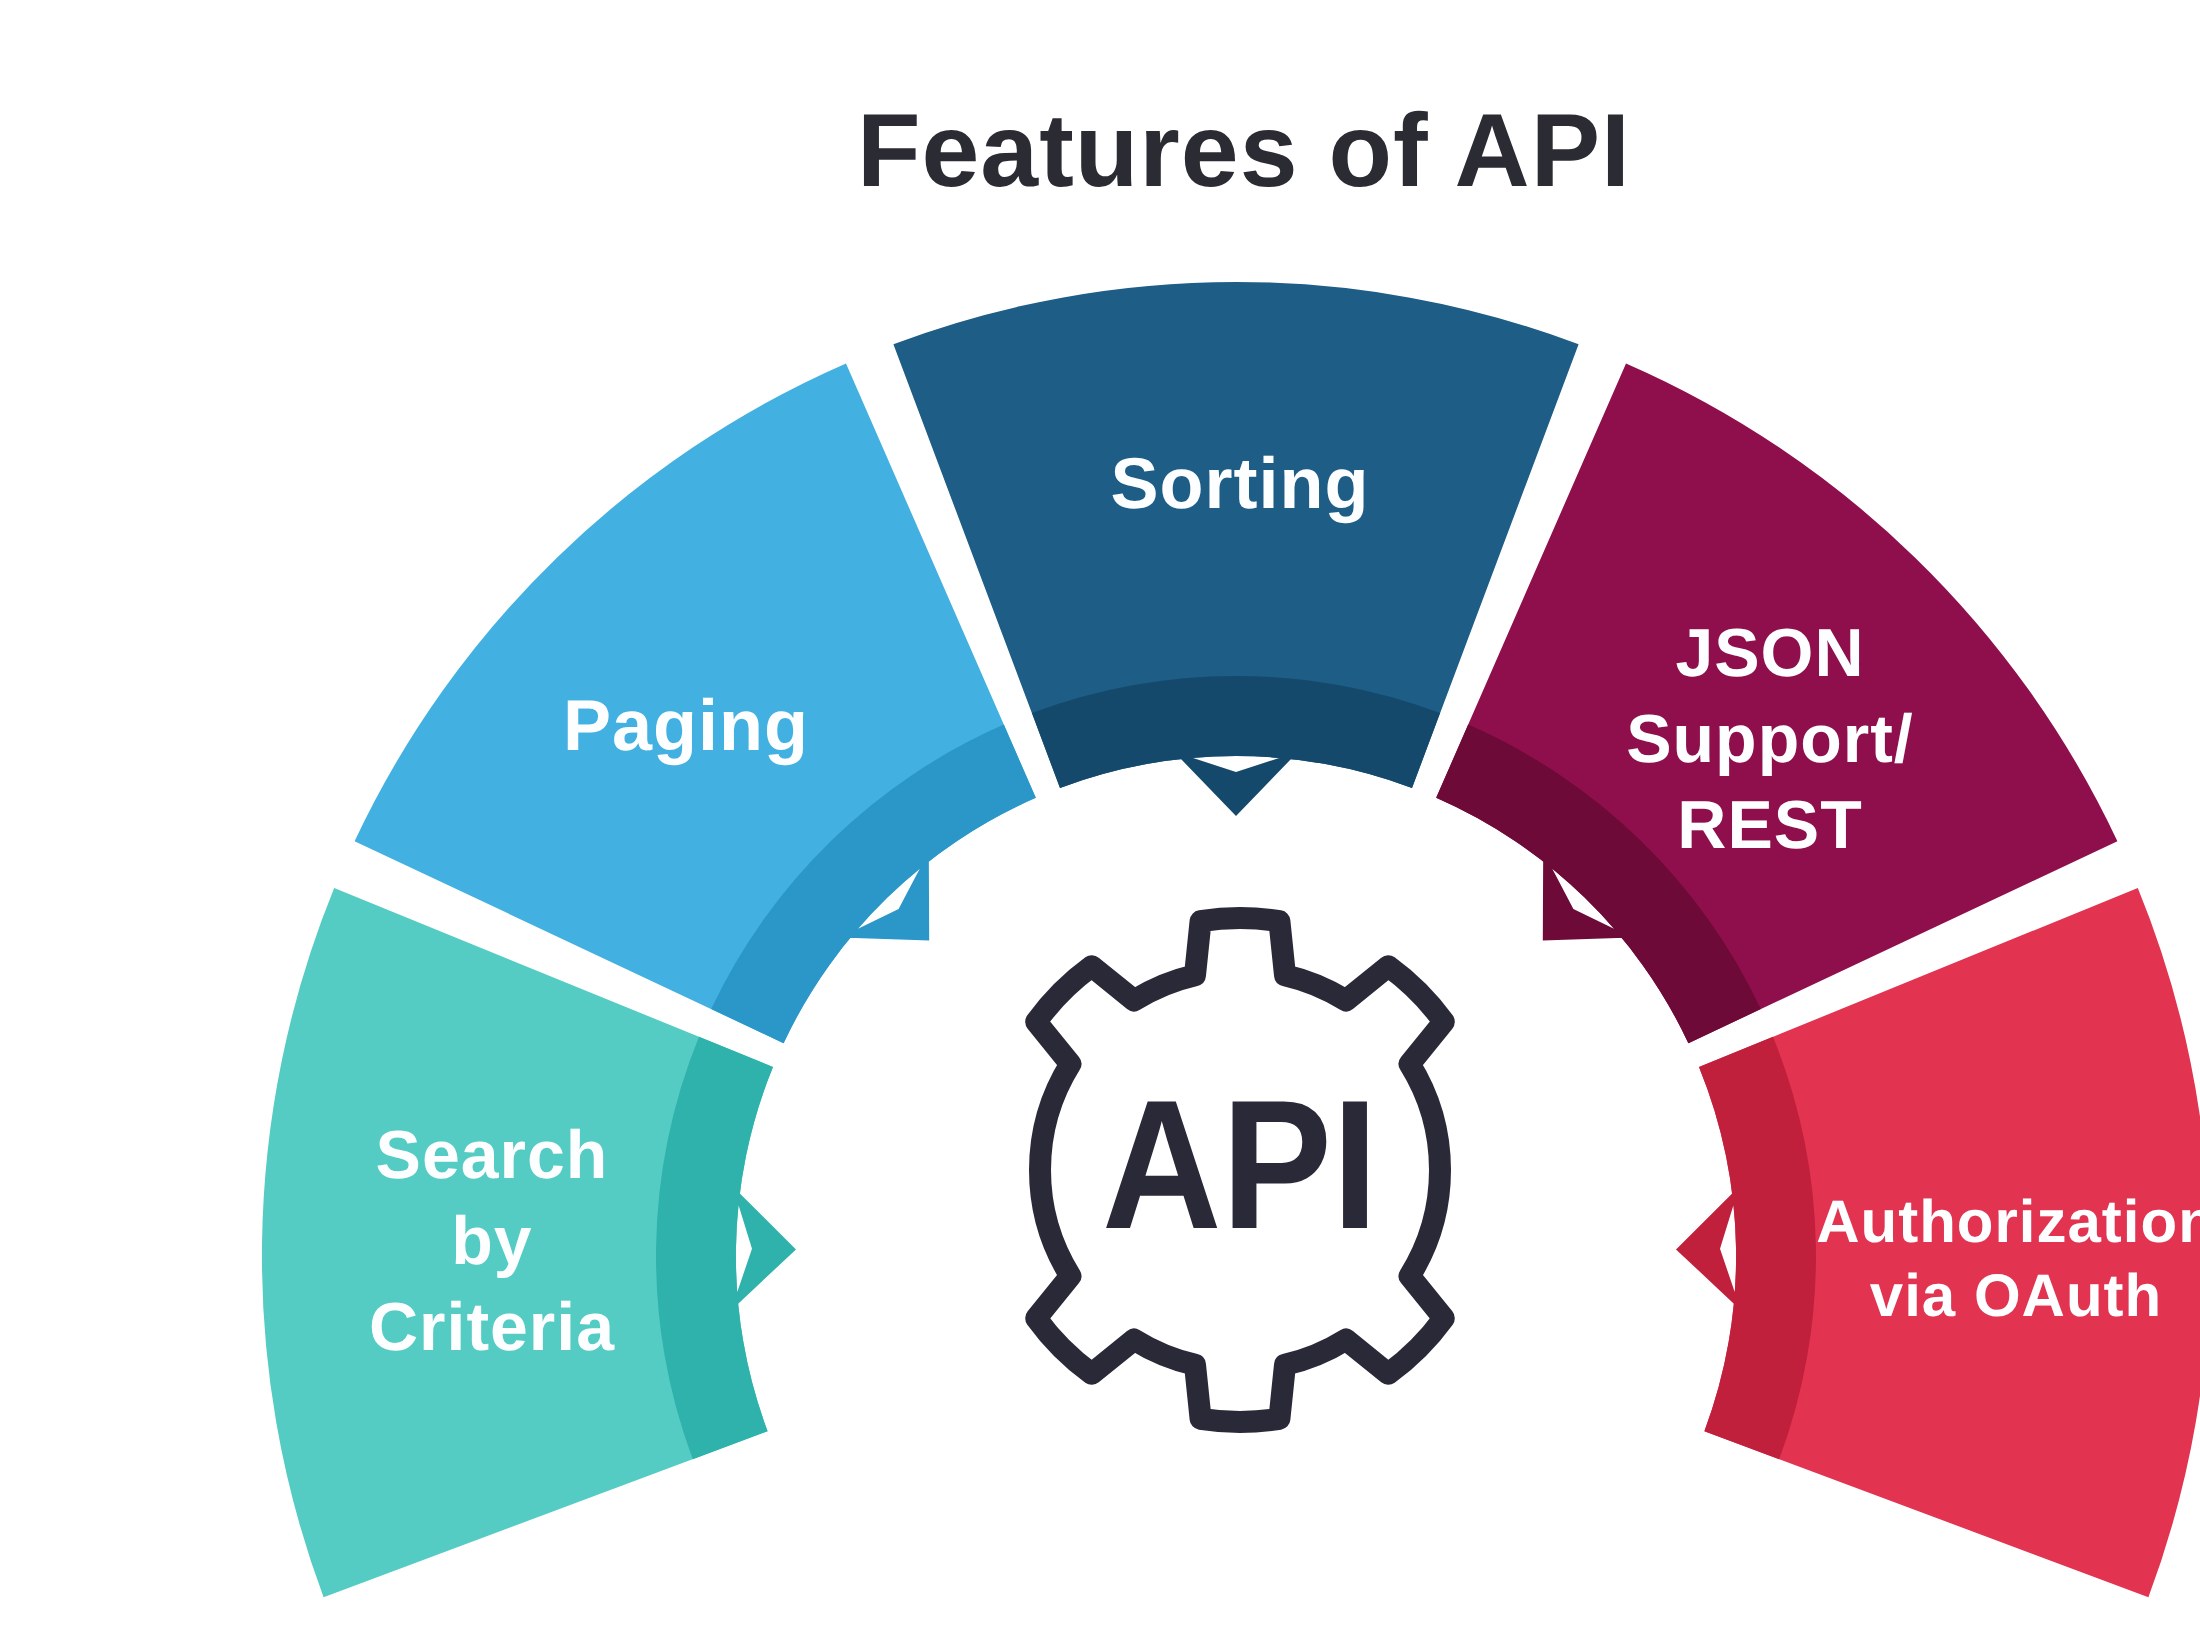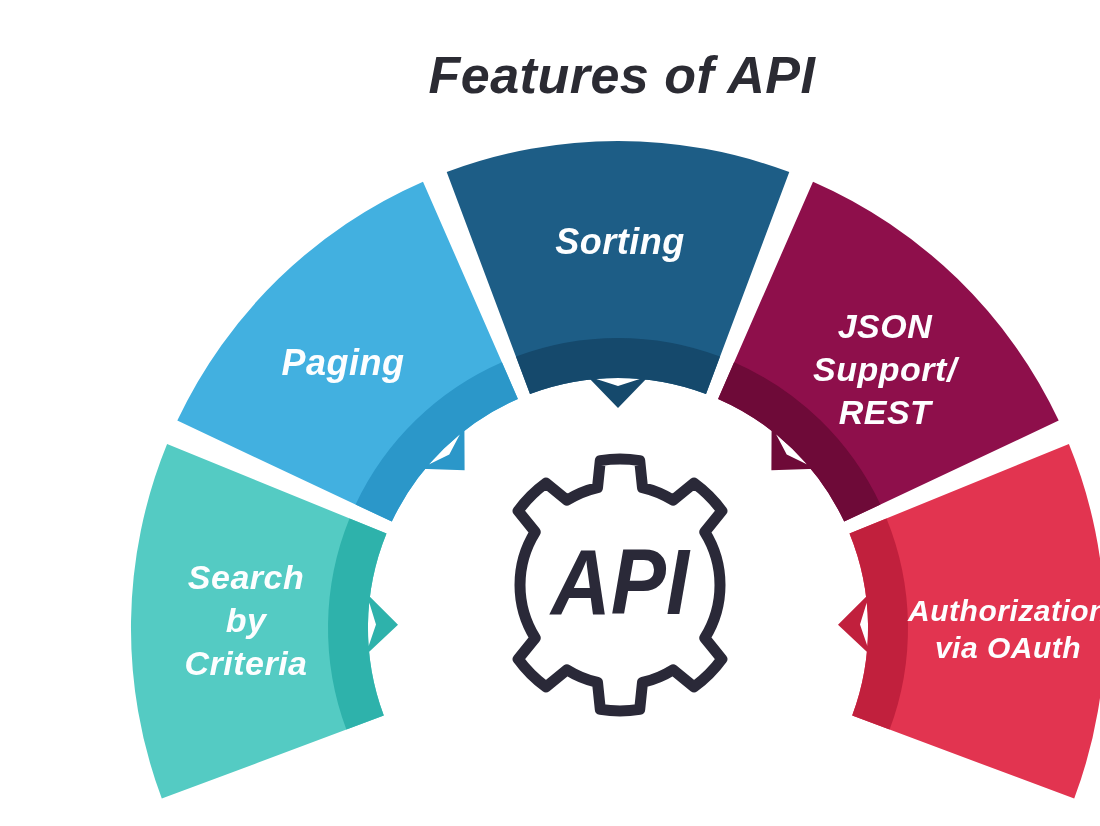--- a/index.html
+++ b/index.html
@@ -1,19 +1,18 @@
 <!DOCTYPE html>
 <html><head>
 <meta charset="utf-8">
 <style>
   html,body{margin:0;padding:0;background:#ffffff;}
   .stage{
     width:1100px;height:826px;background:#ffffff;overflow:hidden;
     font-family:"Liberation Sans", sans-serif;
-    font-style:italic;
   }
   svg{display:block;}
   .title{
     font-family:"Liberation Sans", sans-serif;
     font-size:52px;font-weight:bold;fill:#2b2b33;
     text-anchor:middle;letter-spacing:0.5px;
   }
   .seg-label{
     font-family:"Liberation Sans", sans-serif;
     font-weight:bold;fill:#fdfeff;text-anchor:middle;letter-spacing:0.5px;

